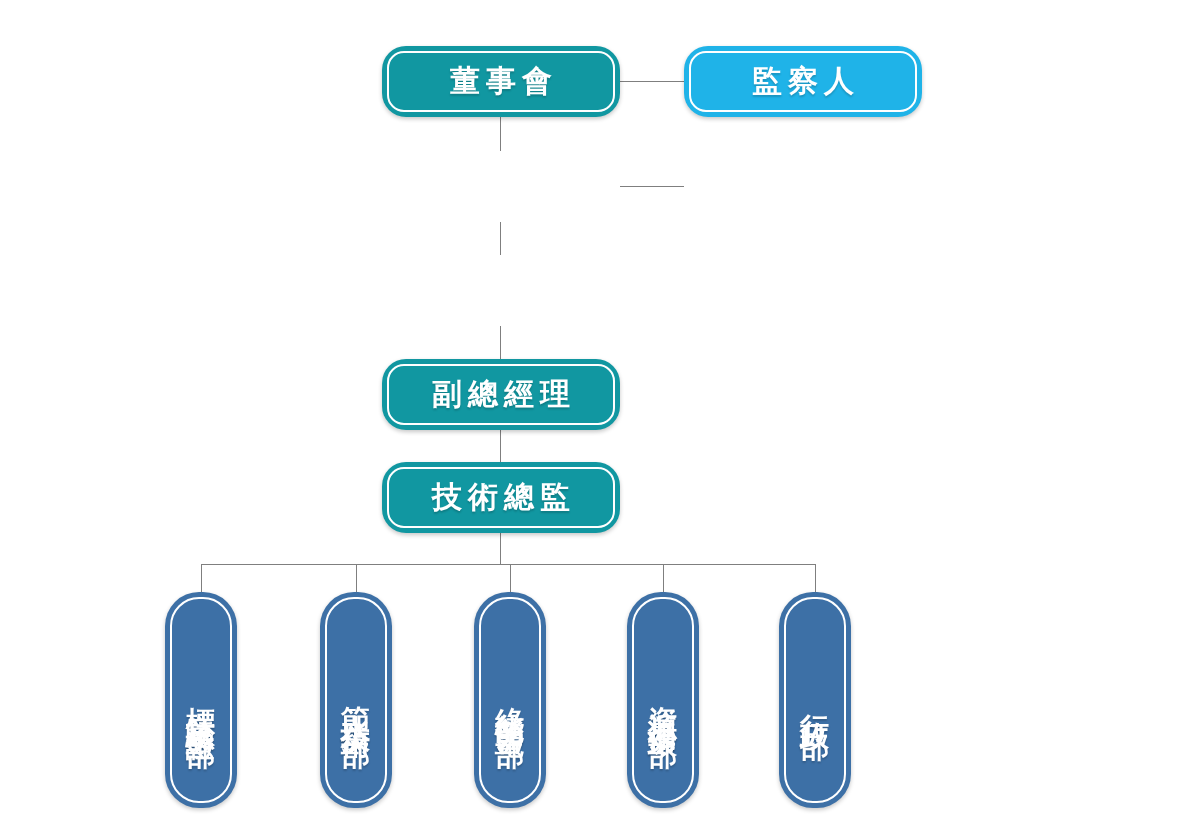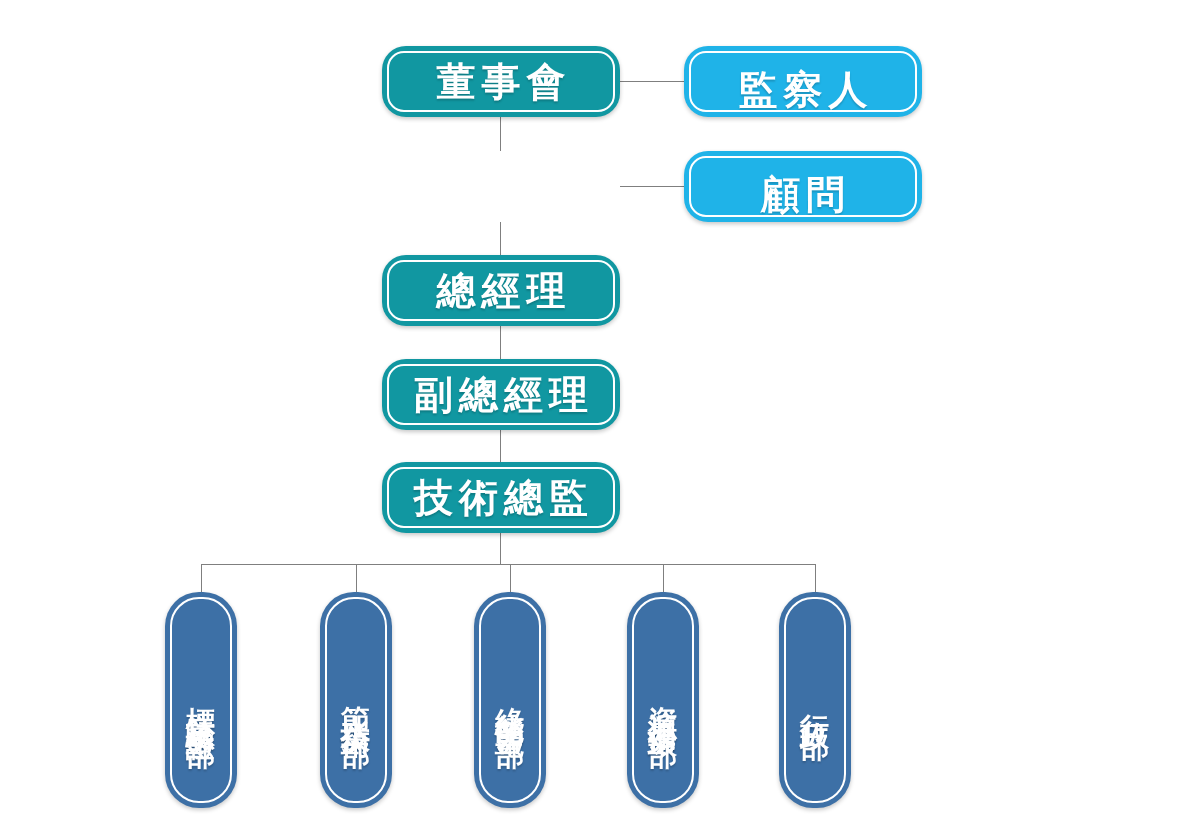--- a/index.html
+++ b/index.html
@@ -36,38 +36,38 @@
     content: "";
     position: absolute;
     inset: 5px;
     border: 2px solid #ffffff;
     pointer-events: none;
   }
   .node .label {
     position: relative;
     color: #ffffff;
     font-weight: bold;
-    font-size: 39px;
+    font-size: 30px;
     letter-spacing: 6px;
     text-indent: 6px; 
     white-space: nowrap;
     text-shadow: 0 2px 2px rgba(0,0,0,0.18);
   }
 
   
   .node.wide {
     width: 238px;
     height: 71px;
     border-radius: 24px;
   }
   .node.wide::after { border-radius: 17px; }
 
   
   .node.exec  { background: #1197a1; }
-  .node.staff { background: #1fb3e8; align-items: flex-end; }
+  .node.staff { background: #1fb3e8; }
 
   
   .node.dept {
     width: 72px;
     height: 216px;
     border-radius: 34px;
     background: #3d70a6;
   }
   .node.dept::after { border-radius: 29px; }
   .node.dept .label {
@@ -94,35 +94,29 @@
   <div class="line h" style="left:201px; top:564px; width:614px;"></div>
   <div class="line v" style="left:201px; top:564px; height:28px;"></div>
   <div class="line v" style="left:356px; top:564px; height:28px;"></div>
   <div class="line v" style="left:510px; top:564px; height:28px;"></div>
   <div class="line v" style="left:663px; top:564px; height:28px;"></div>
   <div class="line v" style="left:815px; top:564px; height:28px;"></div>
 
   <div class="node wide exec" style="left:382px; top:46px;">
     <span class="label">董事會</span>
   </div>
-  <div class="node wide exec" style="left:382px; top:255px;">
-    <span class="label">總經理</span>
-  </div>
   <div class="node wide exec" style="left:382px; top:359px;">
     <span class="label">副總經理</span>
   </div>
   <div class="node wide exec" style="left:382px; top:462px;font-family:Liberation Mono, monospace;">
     <span class="label">技術總監</span>
   </div>
 
   <div class="node wide staff" style="left:684px; top:46px;">
     <span class="label">監察人</span>
-  </div>
-  <div class="node wide staff" style="left:684px; top:151px;">
-    <span class="label">顧問</span>
   </div>
 
   <div class="node dept" style="left:165px; top:592px;">
     <span class="label">標章驗證部</span>
   </div>
   <div class="node dept" style="left:320px; top:592px;">
     <span class="label">節水技術部</span>
   </div>
   <div class="node dept" style="left:474px; top:592px;">
     <span class="label">綠能節電部</span>

